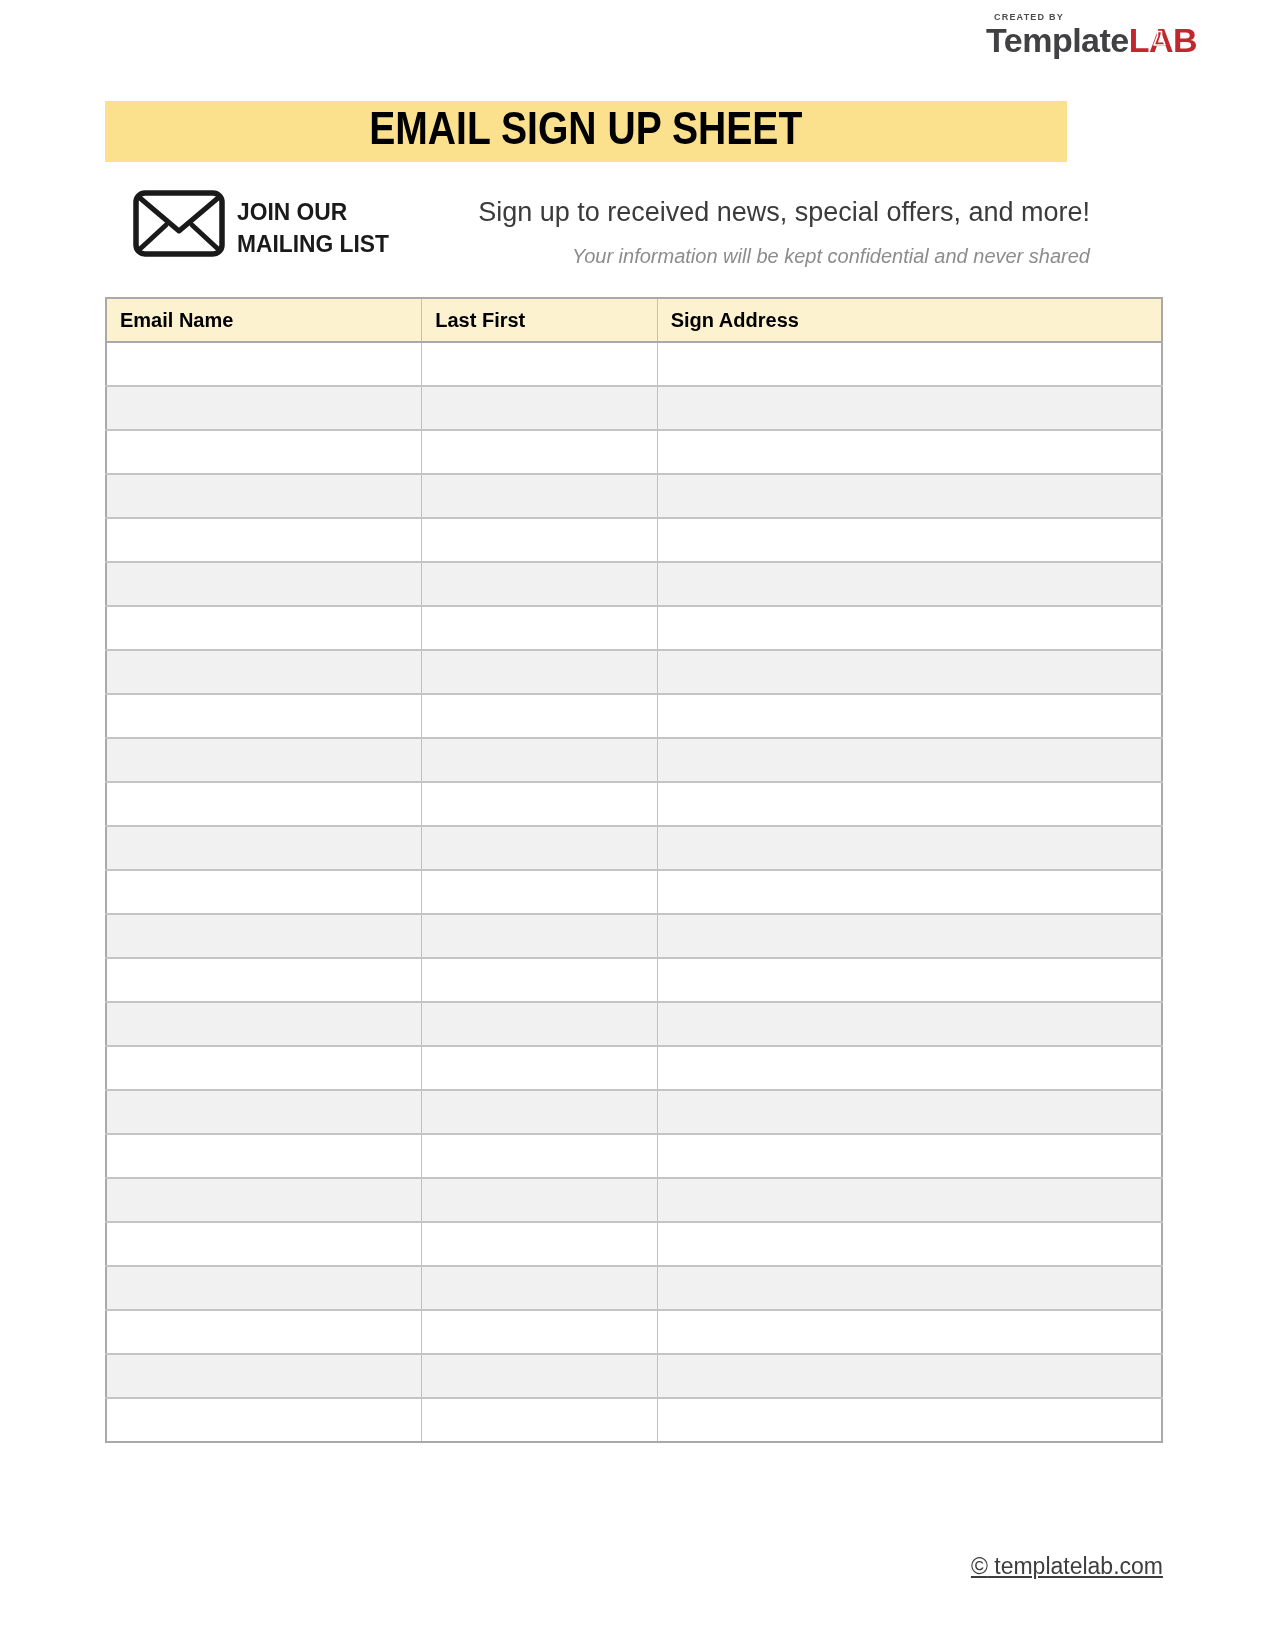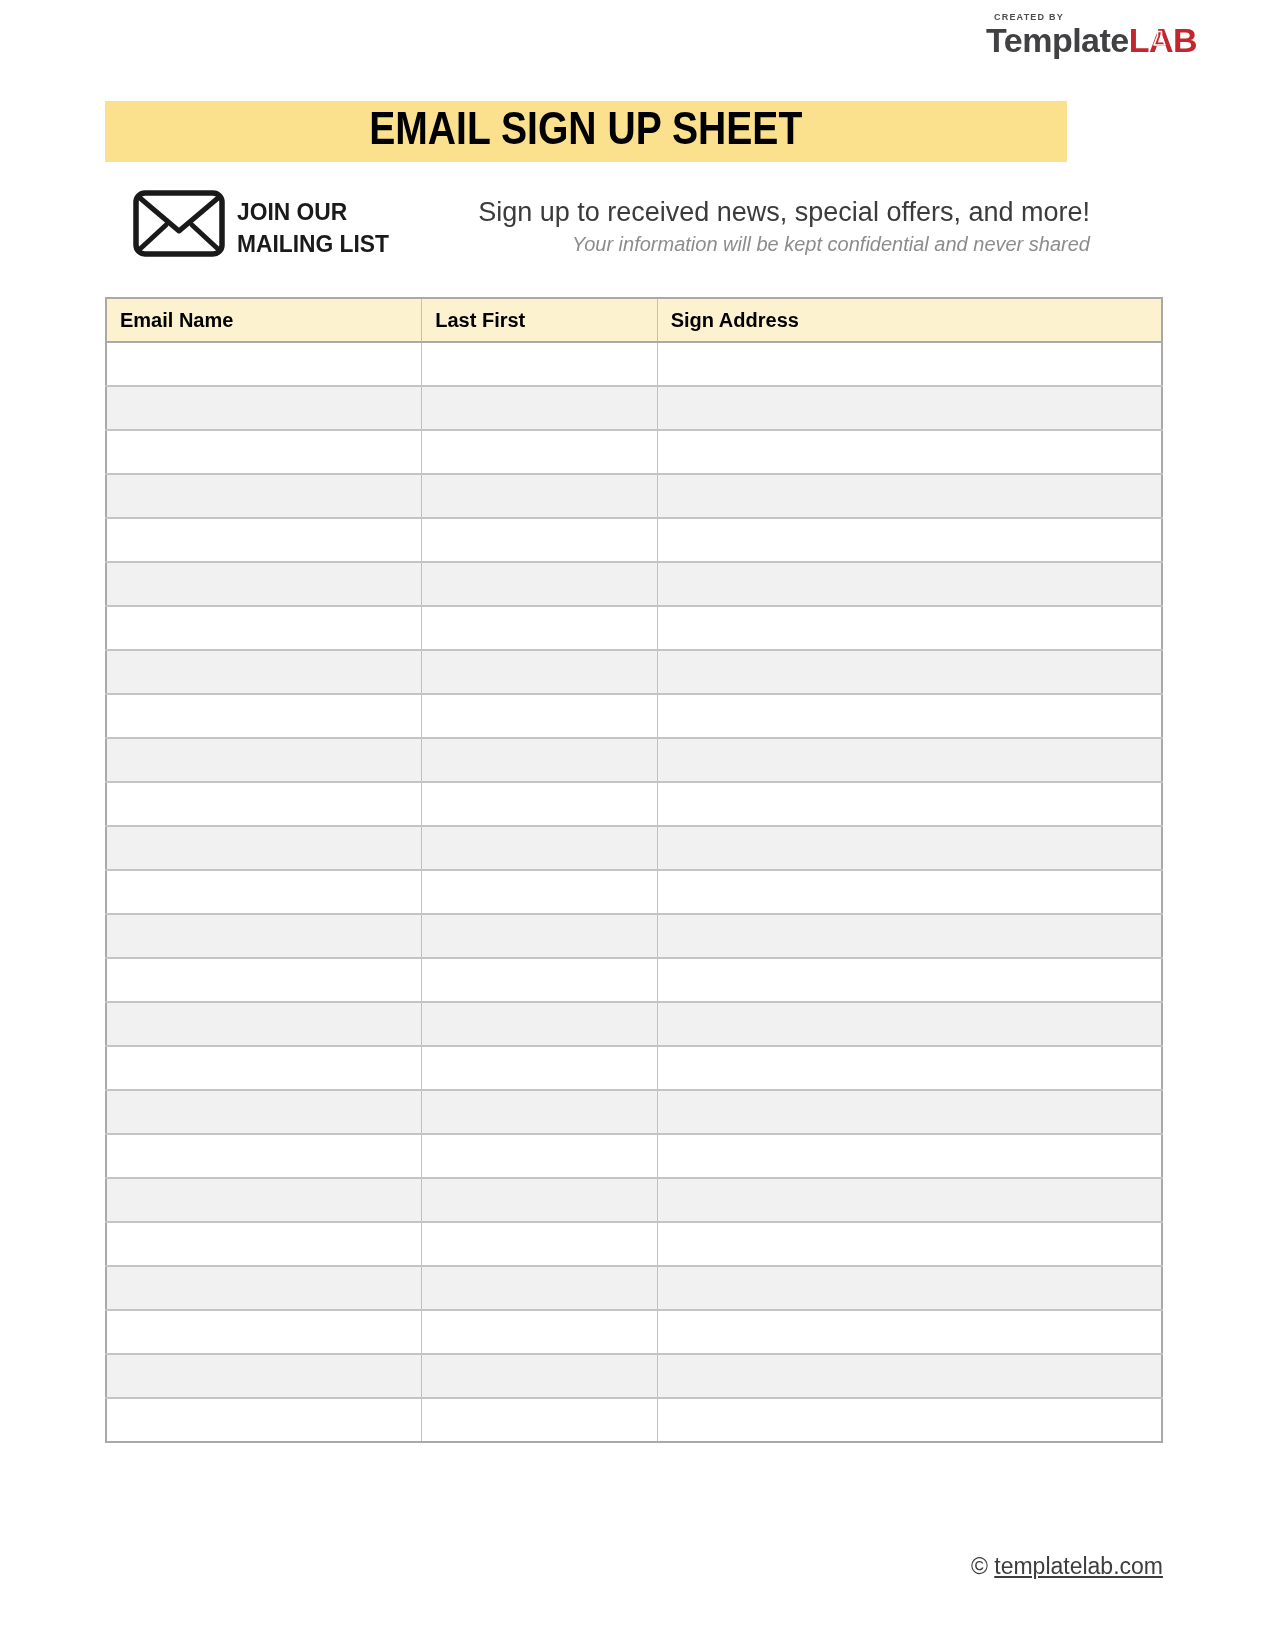--- a/index.html
+++ b/index.html
@@ -20,36 +20,36 @@
   .banner h1 { font-size:46px; font-weight:bold; color:#000;
                transform:scaleX(0.85); letter-spacing:0; white-space:nowrap; }
 
   
   .envelope { position:absolute; left:132px; top:189px; }
   .join { position:absolute; left:237px; top:196px; font-size:24px; font-weight:bold;
           color:#1a1a1a; line-height:32px; transform:scaleX(0.95); transform-origin:left top;
           white-space:nowrap; }
   .intro-text { position:absolute; left:430px; top:197px; width:660px;text-align:right; }
   .headline { font-size:27px; color:#3b3b3b; font-weight:normal; white-space:nowrap; }
-  .subtext  { font-size:20px; color:#8c8c8c; font-style:italic; margin-top:5px; white-space:nowrap; }
+  .subtext  { font-size:20px; color:#8c8c8c; font-style:italic; margin-top:17px; white-space:nowrap; }
 
   
   .signup-table { position:absolute; left:105px; top:297px; width:1058px;
                   border-collapse:collapse; table-layout:fixed; }
   .signup-table th { background:#fdf2d0; height:44px; text-align:left; padding-left:13px;
                      font-size:20px; font-weight:bold; color:#000;
                      border:1px solid #c0c0c0; border-bottom:2px solid #a9a9a9; }
   .signup-table td { height:44px; border:1px solid #c0c0c0; border-top:2px solid #c4c4c4;
                      background:#ffffff; font-size:18px; color:#333; padding-left:13px; }
   .signup-table tr.alt td { background:#f1f1f1; }
   .signup-table { border:2px solid #a9a9a9; }
 
   
   .footer { position:absolute; top:1553px; left:105px; width:1058px; text-align:right;
-            font-size:23px; color:#3d3d3d; }
+            font-size:23px; color:#3d3d3d;text-decoration:underline; }
   .footer a { color:#3d3d3d; text-decoration:underline; }
 </style>
 </head>
 <body>
 
 <div class="logo">
   <div class="created-by">CREATED BY</div>
   <div class="logo-text">
     <span class="logo-template">Template</span><span class="logo-lab"><span>LAB</span><svg class="flask" width="13" height="17" viewBox="0 0 13 17">
           <path d="M4.5 1.5 h4 v4.5 l3.5 9 h-11 l3.5 -9 z" fill="none" stroke="#ffffff" stroke-width="1.6" stroke-linejoin="round"></path>

